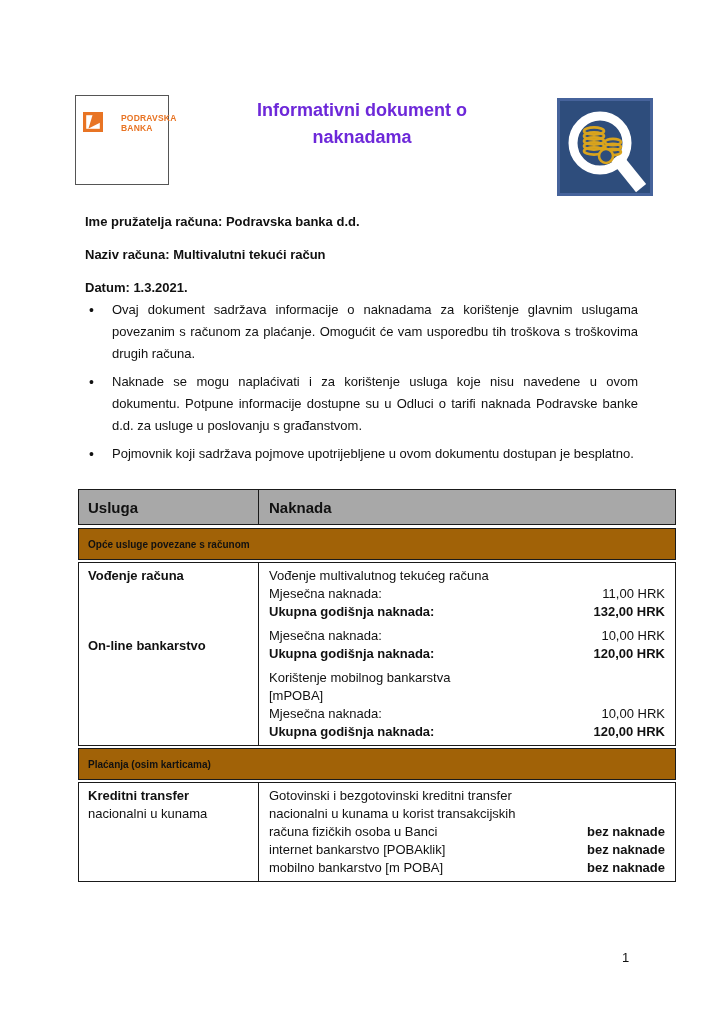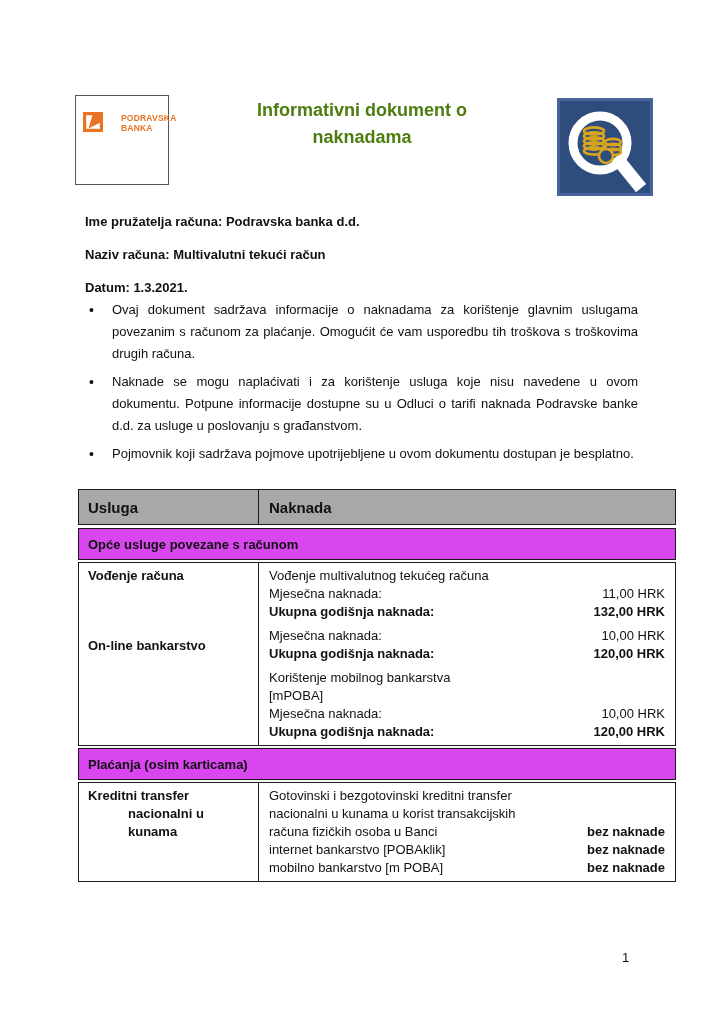--- a/index.html
+++ b/index.html
@@ -13,21 +13,21 @@
   .logo-box {
     position:absolute; left:75px; top:95px; width:94px; height:90px;
     background:#fff; border:1px solid #555; padding:16px 0 0 7px;
   }
   .logo-inner { display:flex; align-items:flex-start; gap:18px; }
   .logo-mark { width:20px; height:20px; flex:0 0 auto; }
   .logo-text { color:#e87424; font-weight:bold; font-size:8.5px; line-height:9.5px; letter-spacing:0.2px; padding-top:2px; }
 
   .doc-title {
     position:absolute; left:0; right:0; top:97px; text-align:center;
-    font-size:18px; font-weight:bold; line-height:27px; color:#4d7c0f;
+    font-size:18px; font-weight:bold; line-height:27px; color:#6d28d9;
   }
 
   .info-icon { position:absolute; left:557px; top:98px; width:96px; height:98px; }
 
   
   .meta { position:absolute; left:85px; top:214px; right:80px; }
   .meta p { font-size:13px; font-weight:bold; line-height:16px; margin-bottom:17px; }
 
   
   .bullets { position:absolute; left:85px; top:299px; width:553px; list-style:none; }
@@ -44,28 +44,28 @@
   .t-gap3 { height:3px; } .t-gap2 { height:2px; }
   .t-header {
     display:flex; height:36px; background:#a8a8a8; border:1px solid #1a1a1a;
   }
   .t-header .c1 {
     width:180px; border-right:1px solid #1a1a1a; display:flex; align-items:center;
     padding-left:9px; font-size:15px; font-weight:bold;
   }
   .t-header .c2 { flex:1; display:flex; align-items:center; padding-left:10px; font-size:15px; font-weight:bold; }
   .t-section {
-    height:32px; background:#d946ef; border:1px solid #1a1a1a;
-    display:flex; align-items:center; padding-left:9px; font-size:13px; font-weight:bold;
+    height:32px; background:#a16207; border:1px solid #1a1a1a;
+    display:flex; align-items:center; padding-left:9px; font-size:10px; font-weight:bold;
   }
   .t-body { display:flex; border:1px solid #1a1a1a; background:#fff; }
   .t-body .left { width:180px; border-right:1px solid #1a1a1a; padding:4px 6px 4px 9px; }
   .t-body .right { flex:1; padding:4px 10px; }
   .svc { font-size:13px; line-height:18px; font-weight:bold; }
-  .svc.normal { font-weight:bold;margin-left:40px; }
+  .svc.normal { font-weight:normal; }
   .svc.second { margin-top:52px; }
   .fee-line { display:flex; justify-content:space-between; font-size:13px; line-height:18px; }
   .fee-line .amt { white-space:nowrap; padding-left:8px; }
   .fee-line.bold { font-weight:bold; }
   .fee-line .amt.bold { font-weight:bold; }
   .fee-spacer { height:6px; }
 
   .page-number { position:absolute; left:622px; top:950px; font-size:13px; }
 </style>
 </head>

